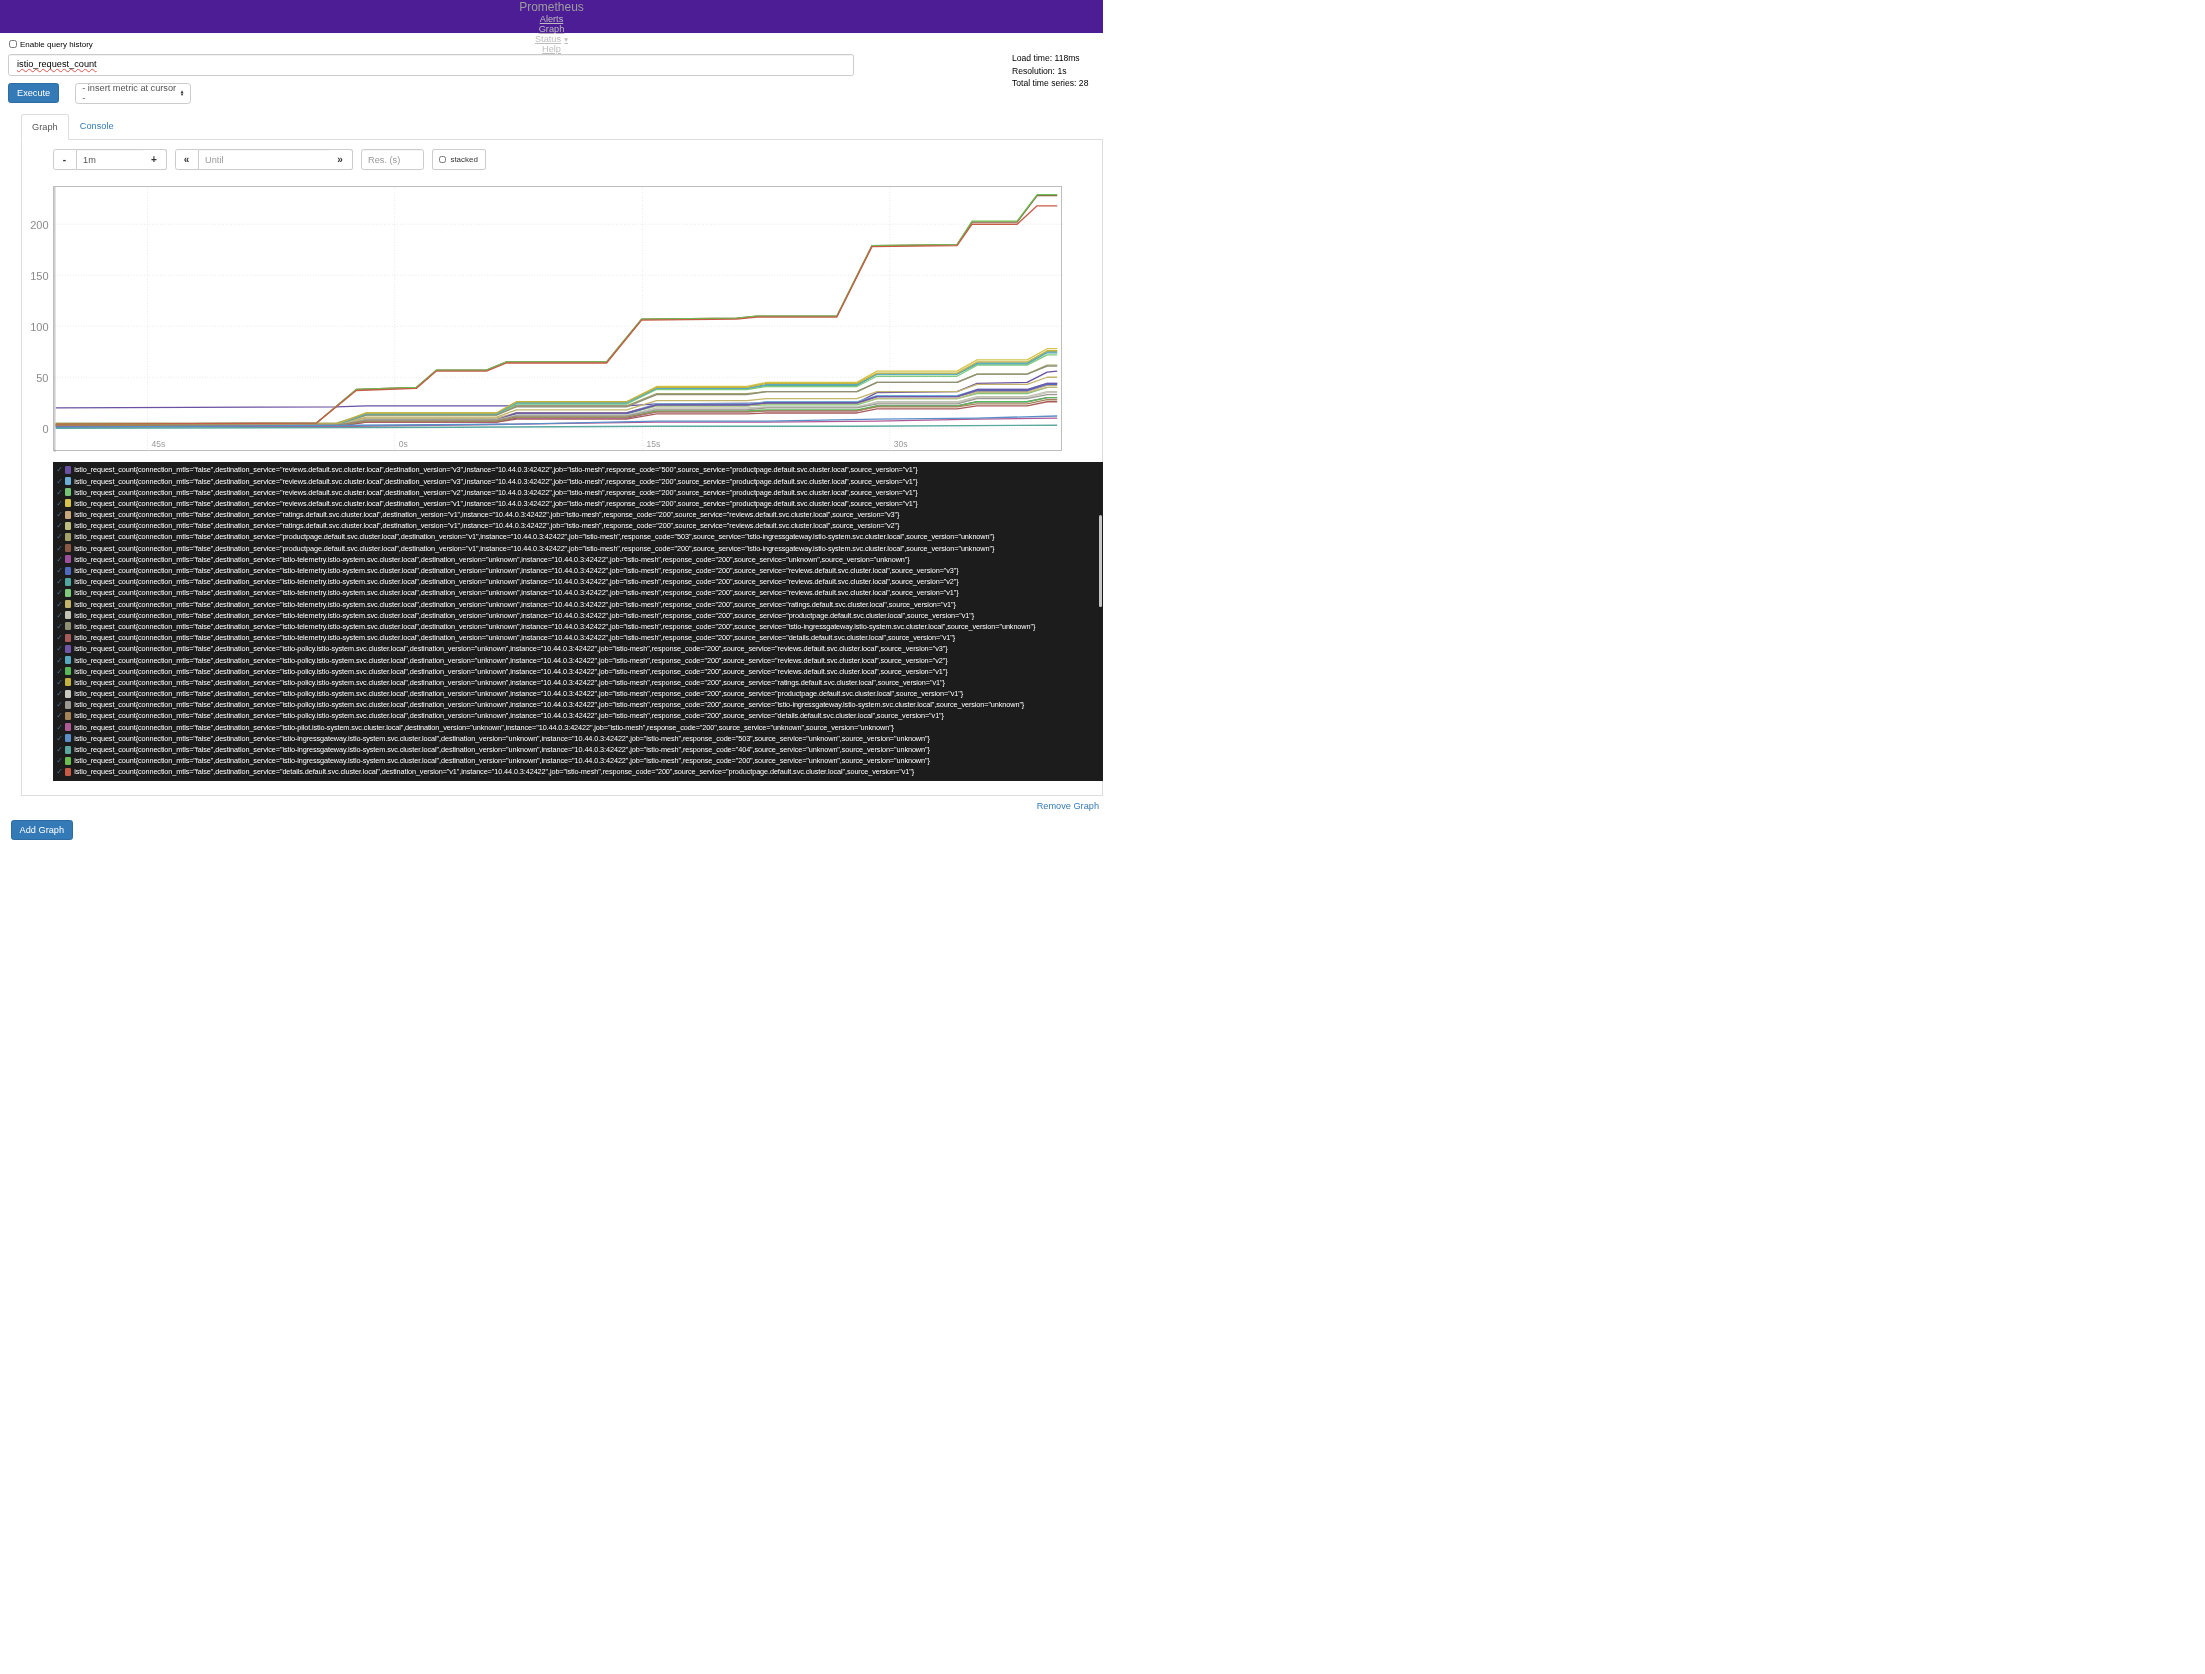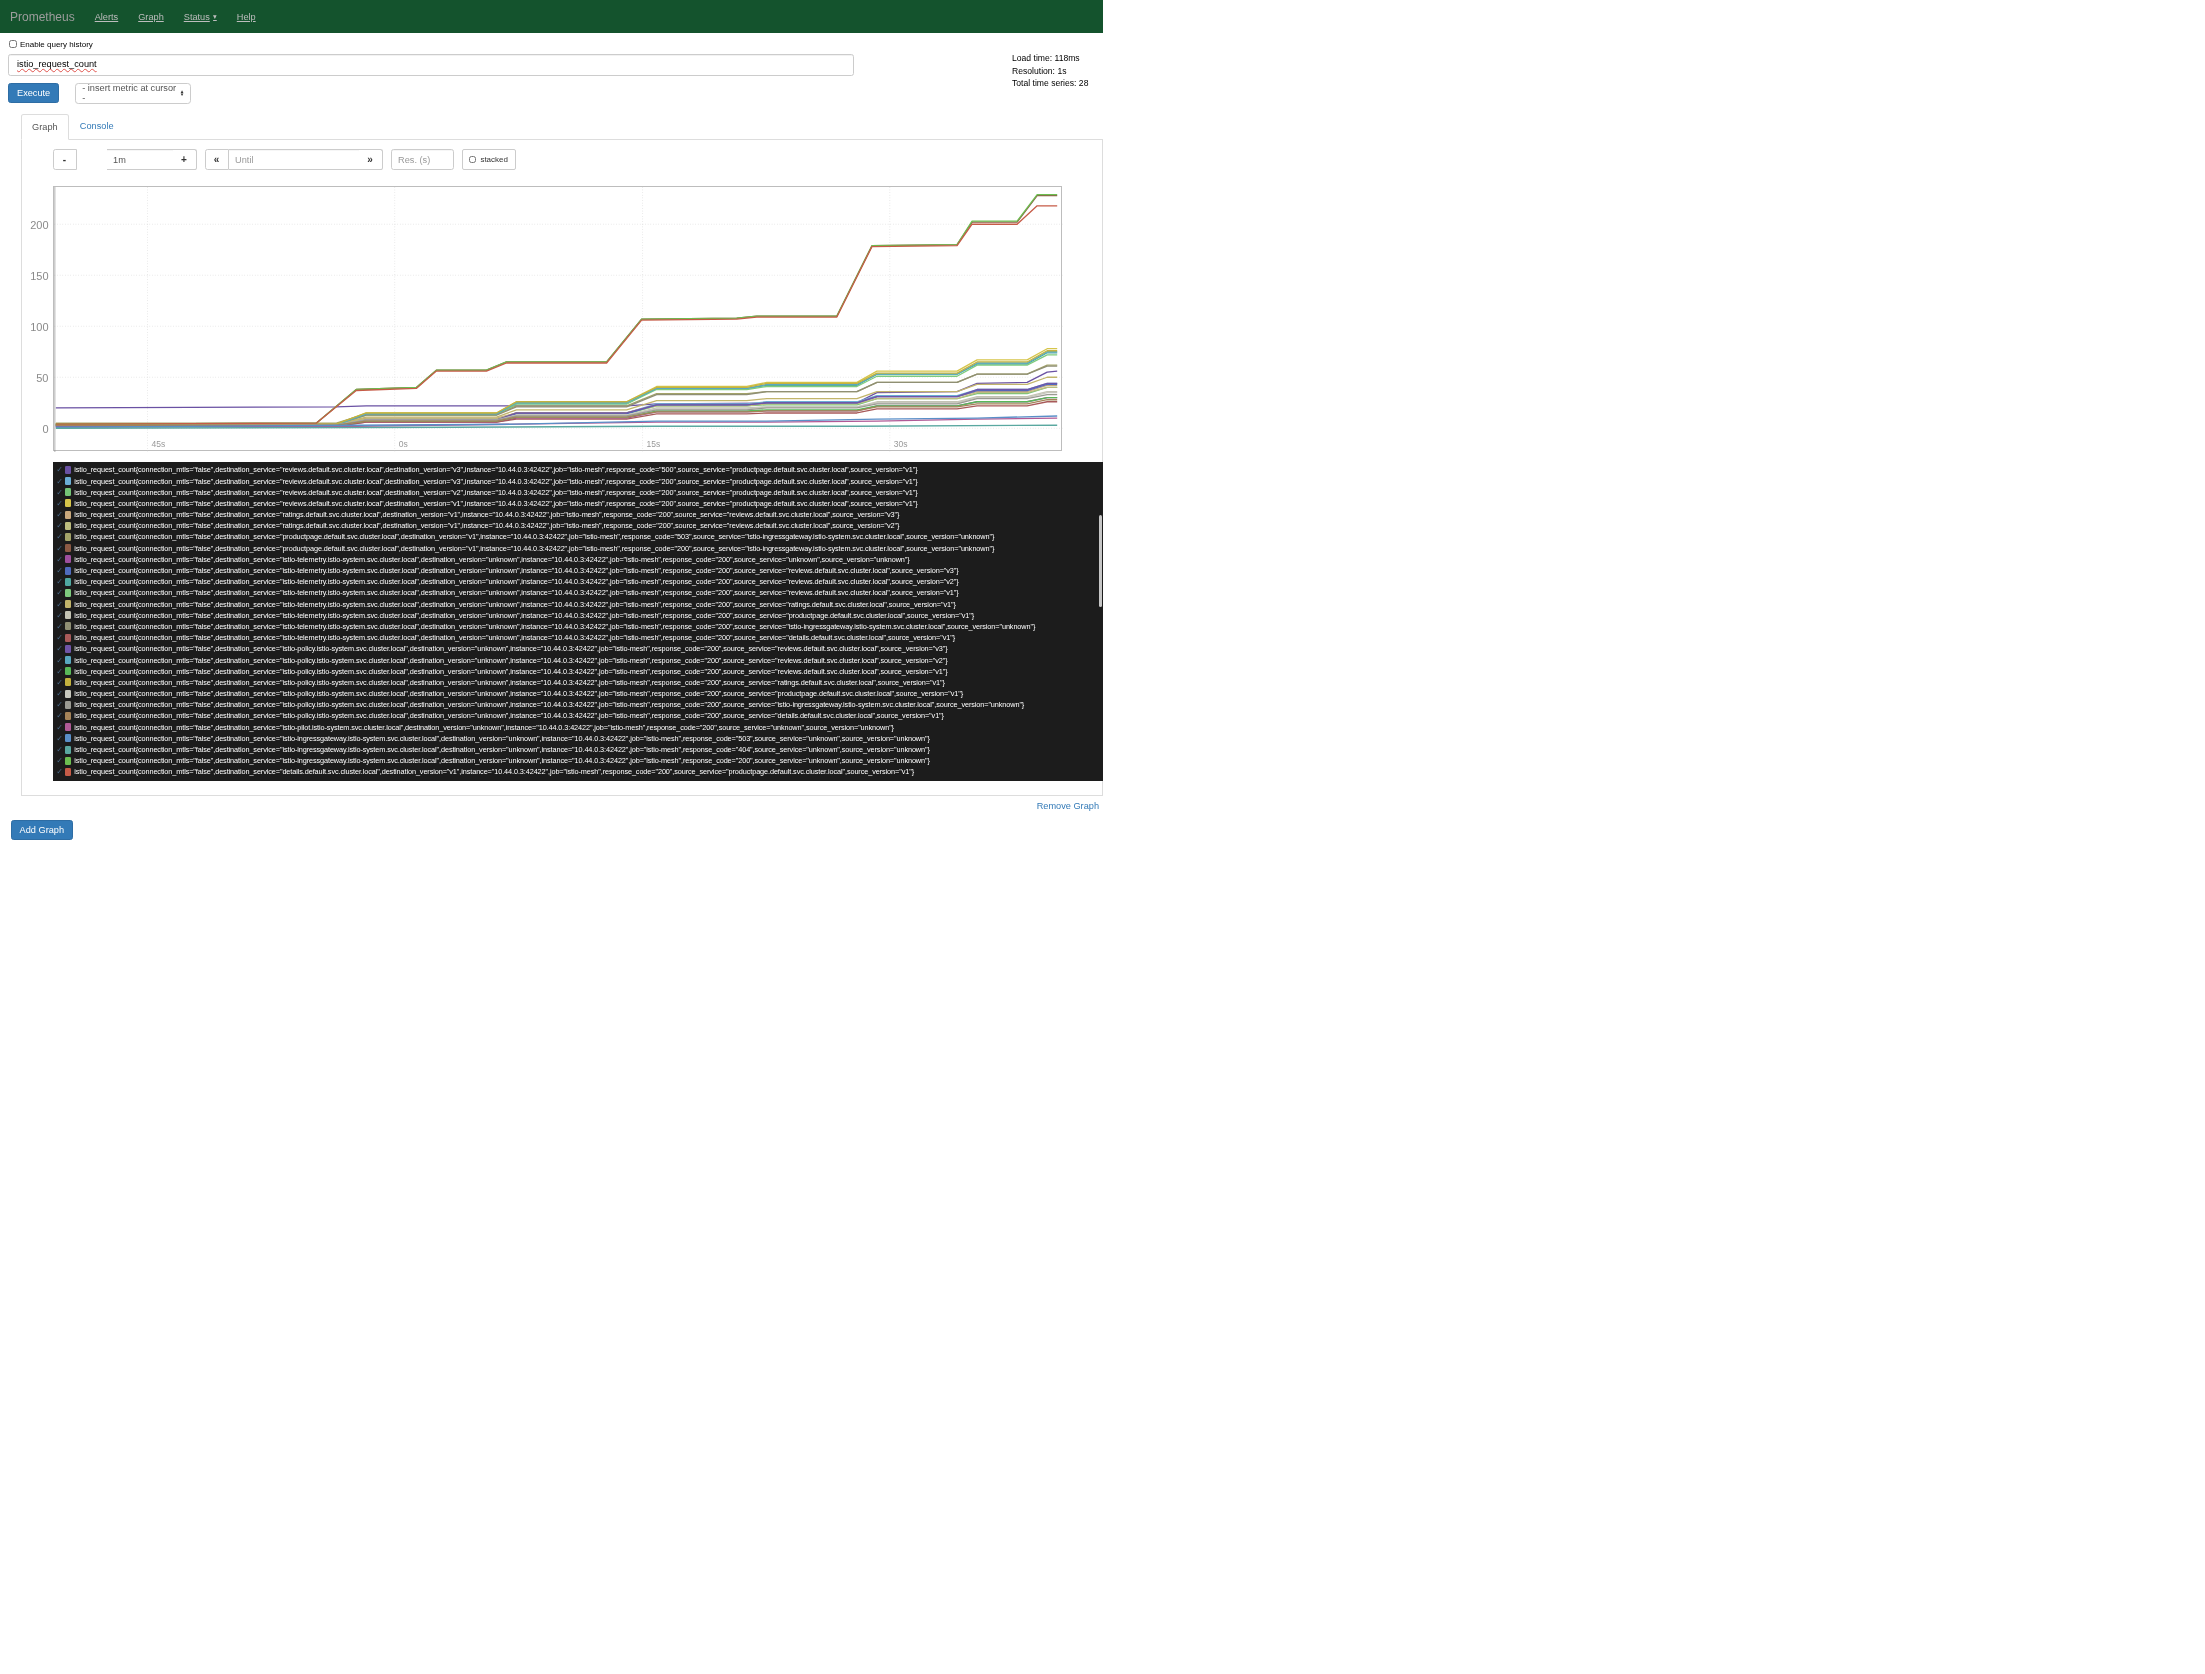--- a/index.html
+++ b/index.html
@@ -1,20 +1,20 @@
 <!DOCTYPE html>
 <html style="font-size:10.6px"><head>
 <meta charset="utf-8">
 <style>
   * { box-sizing: border-box; }
   html,body { margin:0; padding:0; background:#fff; }
   body { width:1103px; font-family:"Liberation Sans", sans-serif; color:#333; position:relative; }
 
   
-  .navbar { height:33px; background:#14532d; display:flex; align-items:center; }
+  .navbar { height:33px; background:#4c1d95; display:flex; align-items:center;flex-direction:column; }
   .navbar .brand { color:#9d9d9d; font-size:12px; padding:0 10px 0 10px; }
   .navbar .nav-item { color:#bdbdbd; font-size:9.2px; padding:0 10px; cursor:pointer; display:flex; align-items:center; gap:3.3px;text-decoration:underline; }
   .caret { font-size:7.3px; color:#bdbdbd; }
 
   
   .history-row { padding:6.6px 8.6px 2.6px 8.6px; display:flex; align-items:center; gap:3.3px; font-size:8px; color:#000; }
   .history-row input { margin:0; width:8px; height:8px; }
   .query-row { position:relative; padding:2.6px 8px 0 8px; }
   .query-box { width:846px; height:22.4px; border:0.7px solid #ccc; border-radius:2.6px; padding:4.6px 8px; font-size:9.2px; color:#000;
                box-shadow: inset 0 0.7px 0.7px rgba(0,0,0,.075); background:#fff; overflow:hidden; white-space:nowrap; }
@@ -37,21 +37,21 @@
 
   
   .controls { display:flex; gap:8px; margin:0 0 16px 0; }
   .grp { display:flex; }
   .ctl-btn { width:24px; height:21px; border:0.7px solid #ccc; background:#fff; font-size:10px; font-weight:bold; color:#333;
              display:flex; align-items:center; justify-content:center; cursor:pointer; }
   .grp .ctl-btn:first-child { border-radius:2.6px 0 0 2.6px; }
   .grp .ctl-btn:last-child { border-radius:0 2.6px 2.6px 0; border-left:none; }
   .ctl-input { height:21px; border:0.7px solid #ccc; border-left:none; border-right:none; padding:0 6.6px; font-size:9.2px; color:#555; font-family:inherit; box-shadow: inset 0 0.7px 0.7px rgba(0,0,0,.05); }
   .ctl-input::placeholder { color:#999; }
-  .dur-input { width:66px;margin-left:30px; }
+  .dur-input { width:66px; }
   .until-input { width:130px; }
   .res-input { width:63px; border:0.7px solid #ccc; border-radius:2.6px; }
   .stacked-box { height:21px; border:0.7px solid #ccc; border-radius:2px; background:#fff; display:flex; align-items:center; gap:4px; padding:0 6.6px; font-size:8px; color:#333; cursor:pointer; }
   .stacked-box input { margin:0; width:7.3px; height:7.3px; }
 
   
   .chart-wrap { position:relative; margin-top:2.6px; }
   .chart-box { width:1009px; height:265px; border:0.7px solid #bdbdbd; position:relative; background:#fff; }
   .chart-box svg { display:block; }
   .ylabel { position:absolute; width:26px; text-align:right; font-size:11px; color:#8a8a8a; }

